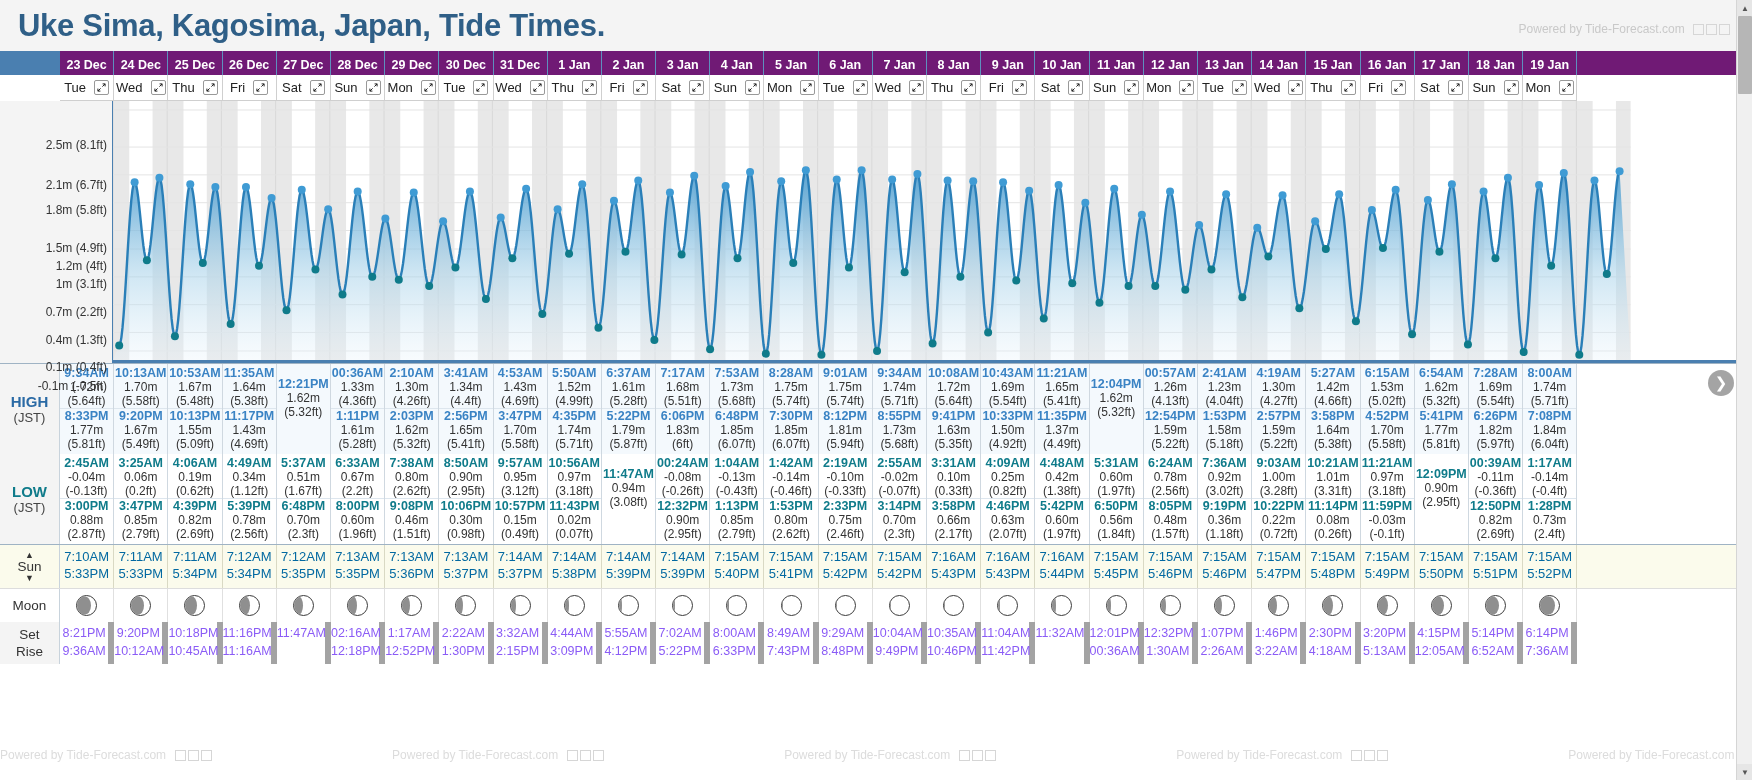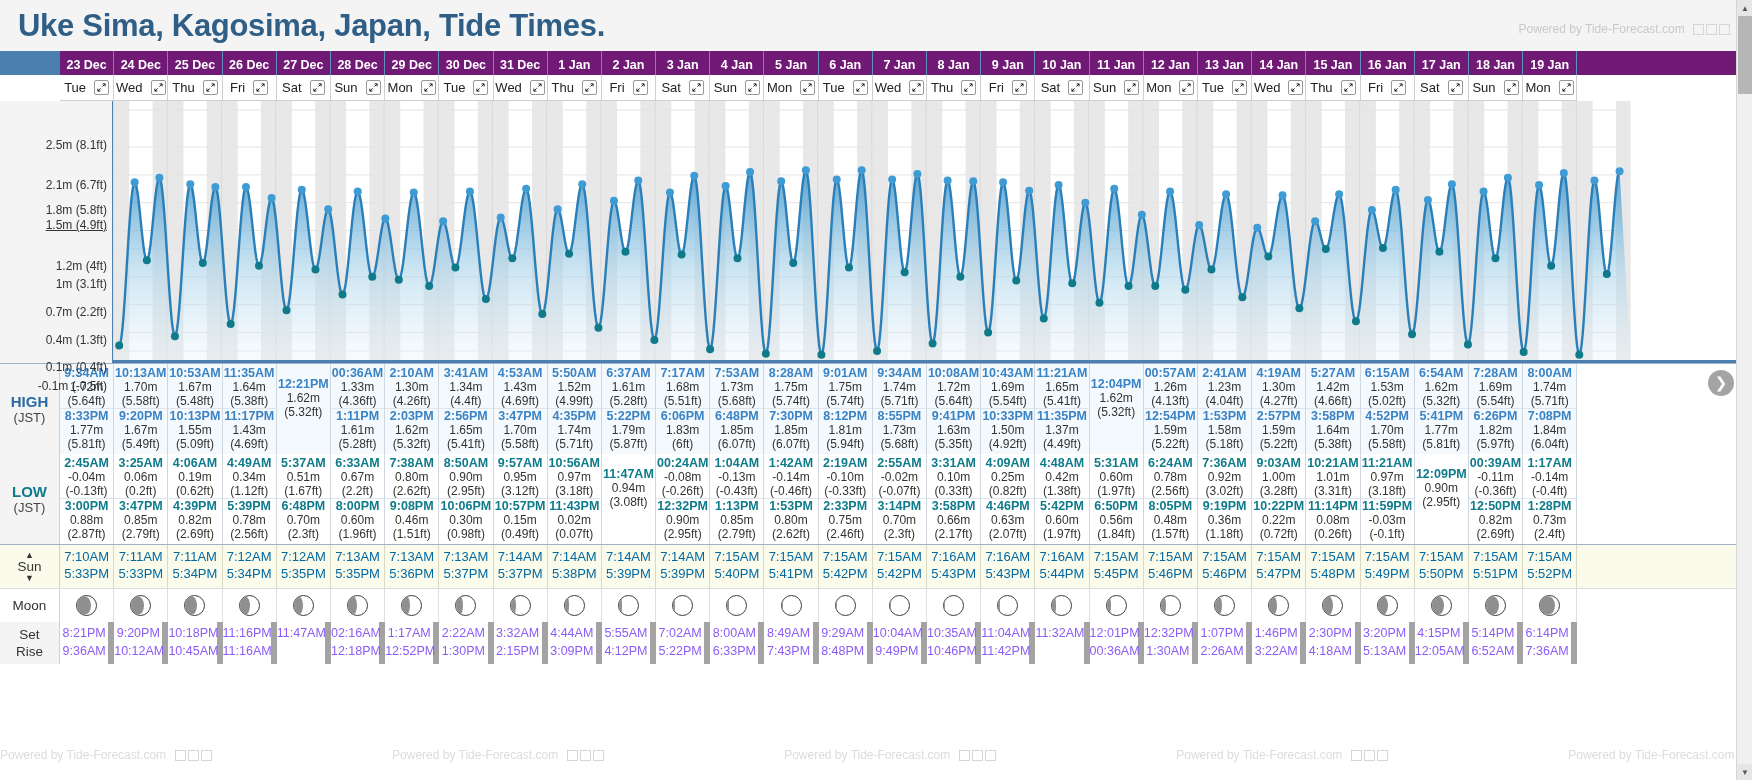--- a/index.html
+++ b/index.html
@@ -453,21 +453,21 @@
           </span>
         </div>
       </div>
 
     <div class="row chartrow">
       <div class="labelcell" style="width:112px;min-width:112px;flex:0 0 112px;">
         <div class="ylabels" id="ylabels">
             <div class="ylabel" style="top: 9px;">2.5m (8.1ft)</div>
             <div class="ylabel" style="top: 49px;">2.1m (6.7ft)</div>
             <div class="ylabel" style="top: 73.8846px;">1.8m (5.8ft)</div>
-            <div class="ylabel" style="top: 89px; text-decoration: underline;">1.5m (4.9ft)</div>
+            <div class="ylabel" style="top: 112px;">1.5m (4.9ft)</div>
             <div class="ylabel" style="top: 129.5px;">1.2m (4ft)</div>
             <div class="ylabel" style="top: 148.038px;">1m (3.1ft)</div>
             <div class="ylabel" style="top: 175.846px;">0.7m (2.2ft)</div>
             <div class="ylabel" style="top: 203.654px;">0.4m (1.3ft)</div>
             <div class="ylabel" style="top: 231.462px;">0.1m (0.4ft)</div>
             <div class="ylabel" style="top: 250px;">-0.1m (-0.5ft)</div>
           </div>
       </div>
       <div class="chartarea">
         <svg id="chart-svg" width="1517.6000000000001" height="259" viewBox="0 0 1517.6000000000001 259" preserveAspectRatio="none">

